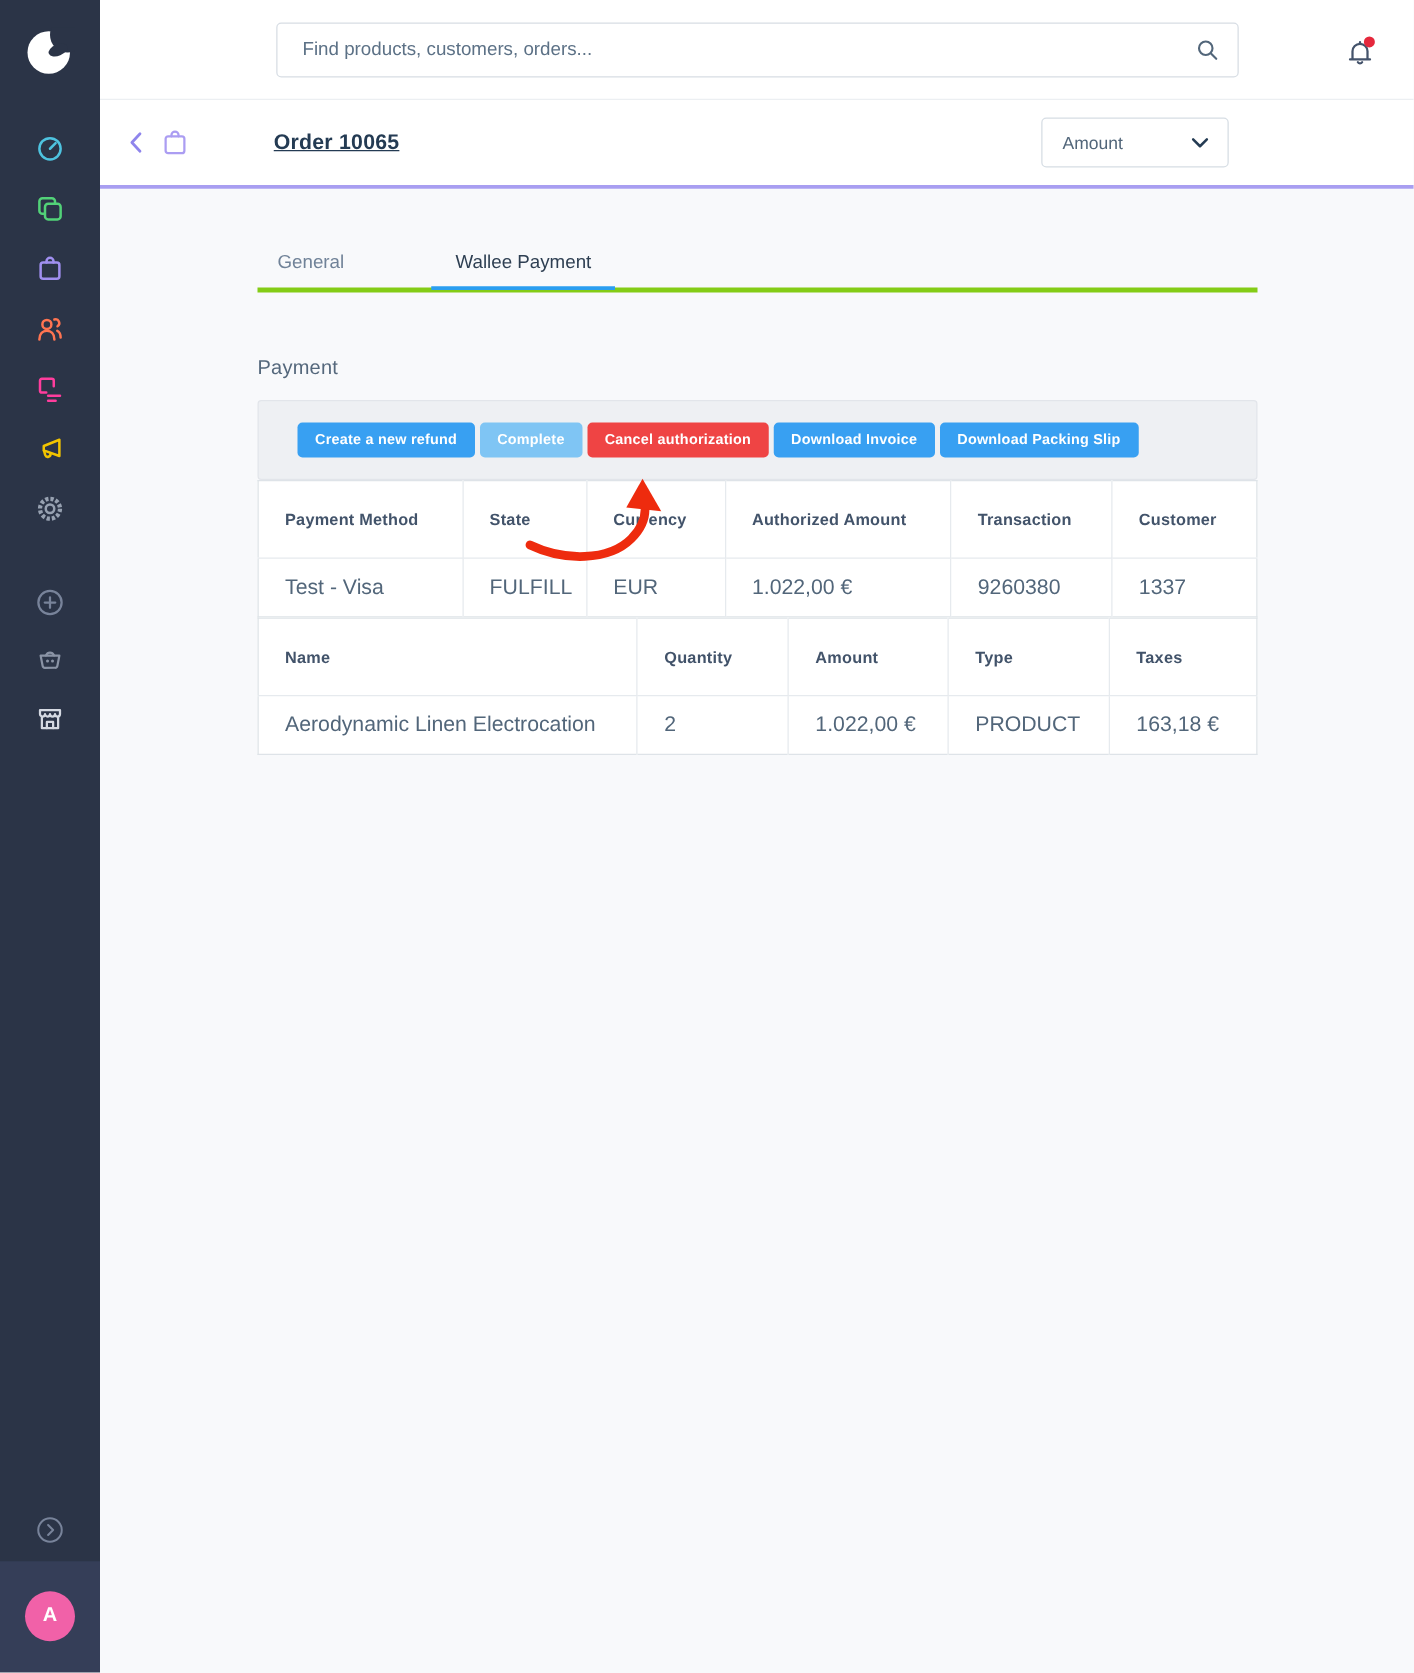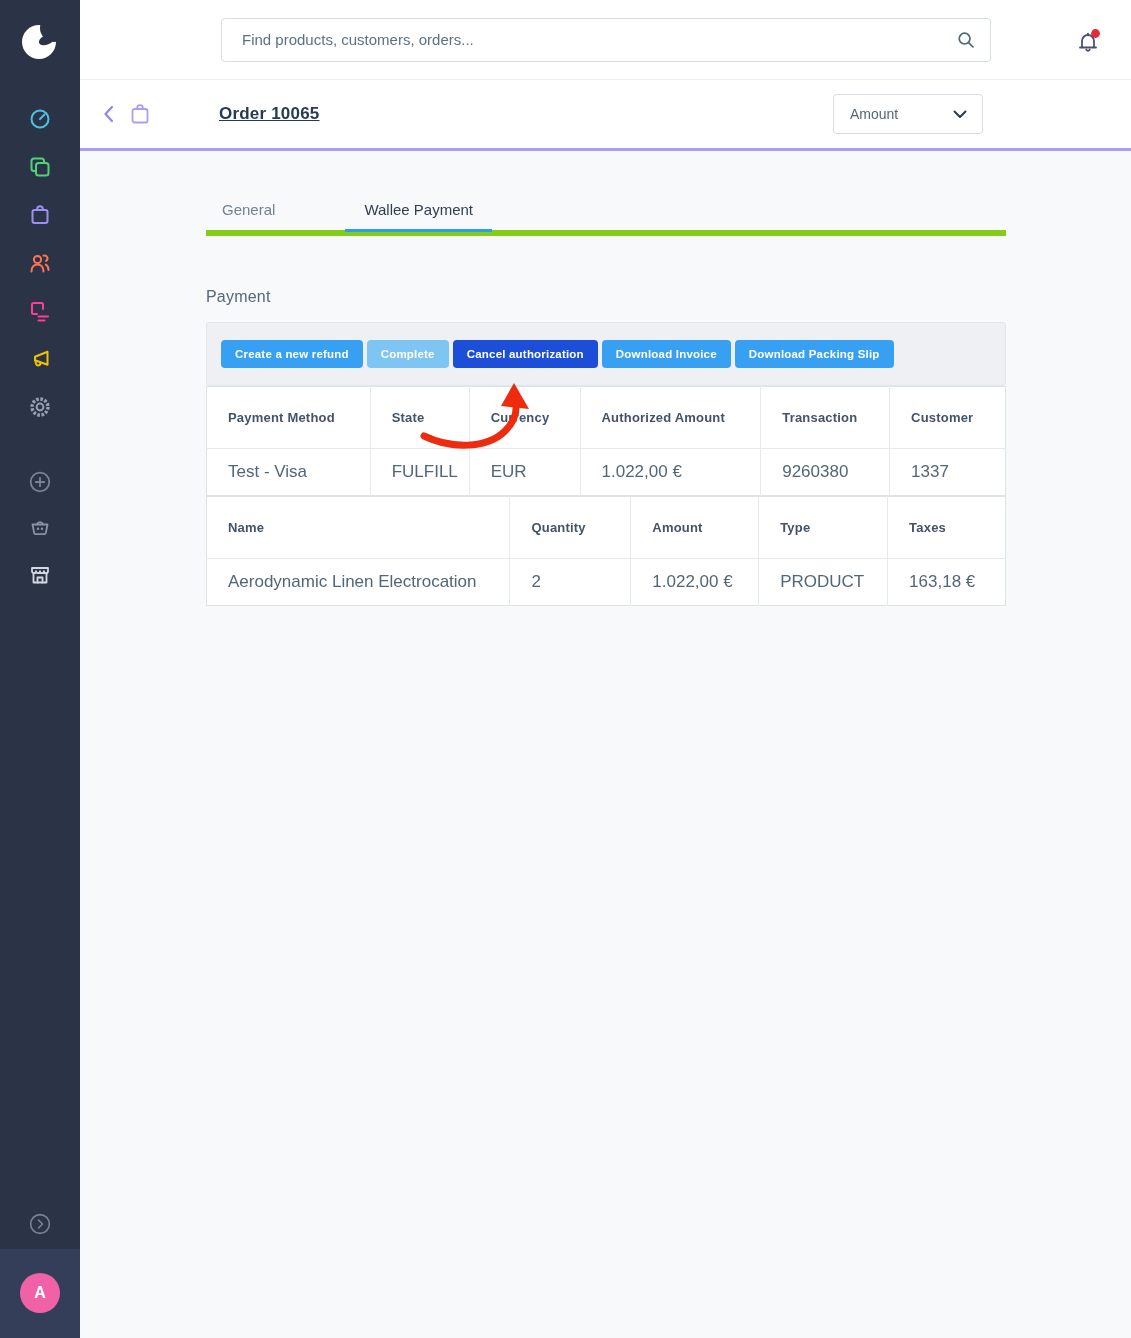--- a/index.html
+++ b/index.html
@@ -57,46 +57,46 @@
   .smart-title { margin-left:69px; font-size:17px; font-weight:bold; color:#243b53; letter-spacing:.2px;text-decoration:underline; }
   .lang-select {
     position:absolute; right:148px; top:14px; width:150px; height:40px;
     border:1px solid #d6dde4; border-radius:4px; background:#fff;
     display:flex; align-items:center; justify-content:space-between;
     padding:0 15px 0 16px; font-size:14px; color:#52667a; cursor:pointer;
   }
 
   
   .content { padding:48px 0 0 126px; }
-  .tabs { width:800px; display:flex; border-bottom:6px solid #84cc16; }
+  .tabs { width:800px; display:flex; border-bottom:4px solid #84cc16; }
   .tab {
     font-size:15px; color:#708298; padding:2px 20px 12px 16px; cursor:pointer;
     position:relative; margin-bottom:-2px;
   }
   .tab.active { color:#2e3f52; border-bottom:3px solid #2b9ef0; padding:2px 19px 11px 19px; margin-left:50px; }
 
   h3.section {
     font-size:16px; font-weight:normal; color:#55687c; letter-spacing:.2px;
   }
   .h-payment { margin:52px 0 16px 0; }
   .h-details { margin:43px 0 14px 0; }
   .h-lineitems { margin:42px 0 14px 0; }
 
   .panel {
     width:800px; height:64px; background:#eef0f3; border:1px solid #e2e5ea;
-    border-radius:3px; display:flex; align-items:center; padding-left:14px; gap:4px;
+    border-radius:3px; display:flex; align-items:center; padding-left:31px; gap:4px;
   }
   .btn {
     height:28px; border:none; border-radius:4px; color:#fff;
     font-family:"Liberation Sans", sans-serif;
     font-size:11.5px; font-weight:bold; padding:0 14px; cursor:pointer; letter-spacing:.2px;
   }
   .btn.primary { background:#38a0f2; }
   .btn.light   { background:#7fc5f4; }
-  .btn.lighter { background:#1d4ed8; }
+  .btn.lighter { background:#ef4444; }
 
   table { width:800px; border-collapse:collapse; background:#fff; border:1px solid #dee3e8; }
   th {
     height:62px; text-align:left; padding-left:21px; font-size:13px;
     color:#42536a; font-weight:bold; border-right:1px solid #e6eaee;
     border-bottom:1px solid #e6eaee; letter-spacing:.2px;
   }
   td {
     height:47px; padding-left:21px; font-size:17px; color:#52667a;
     border-right:1px solid #e6eaee;

